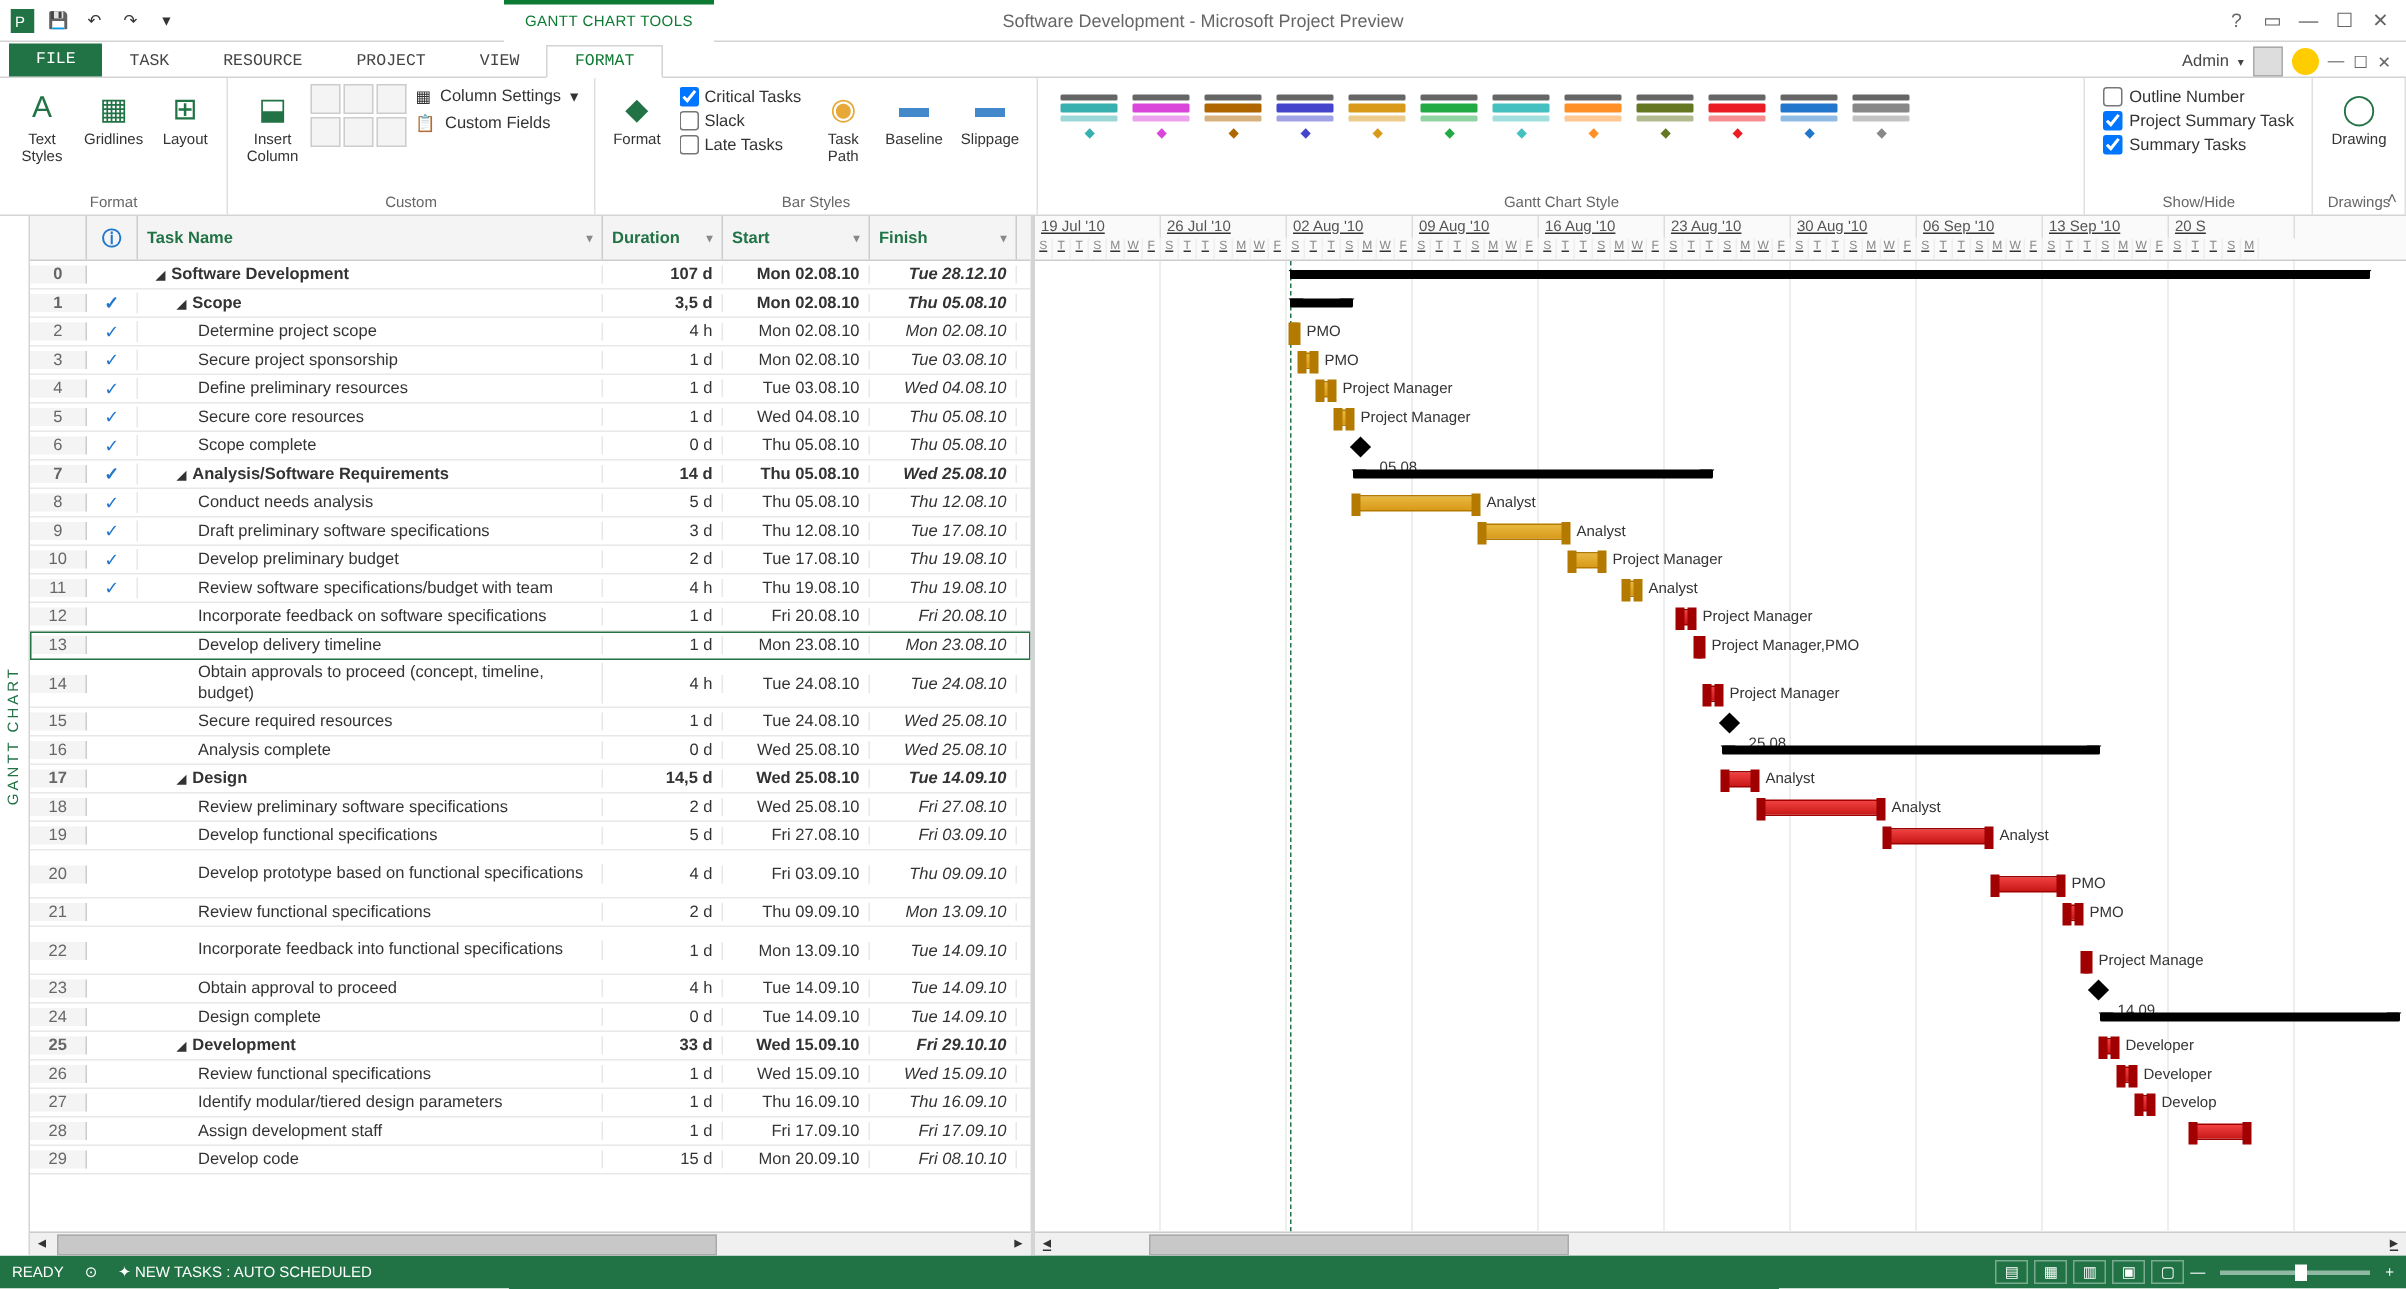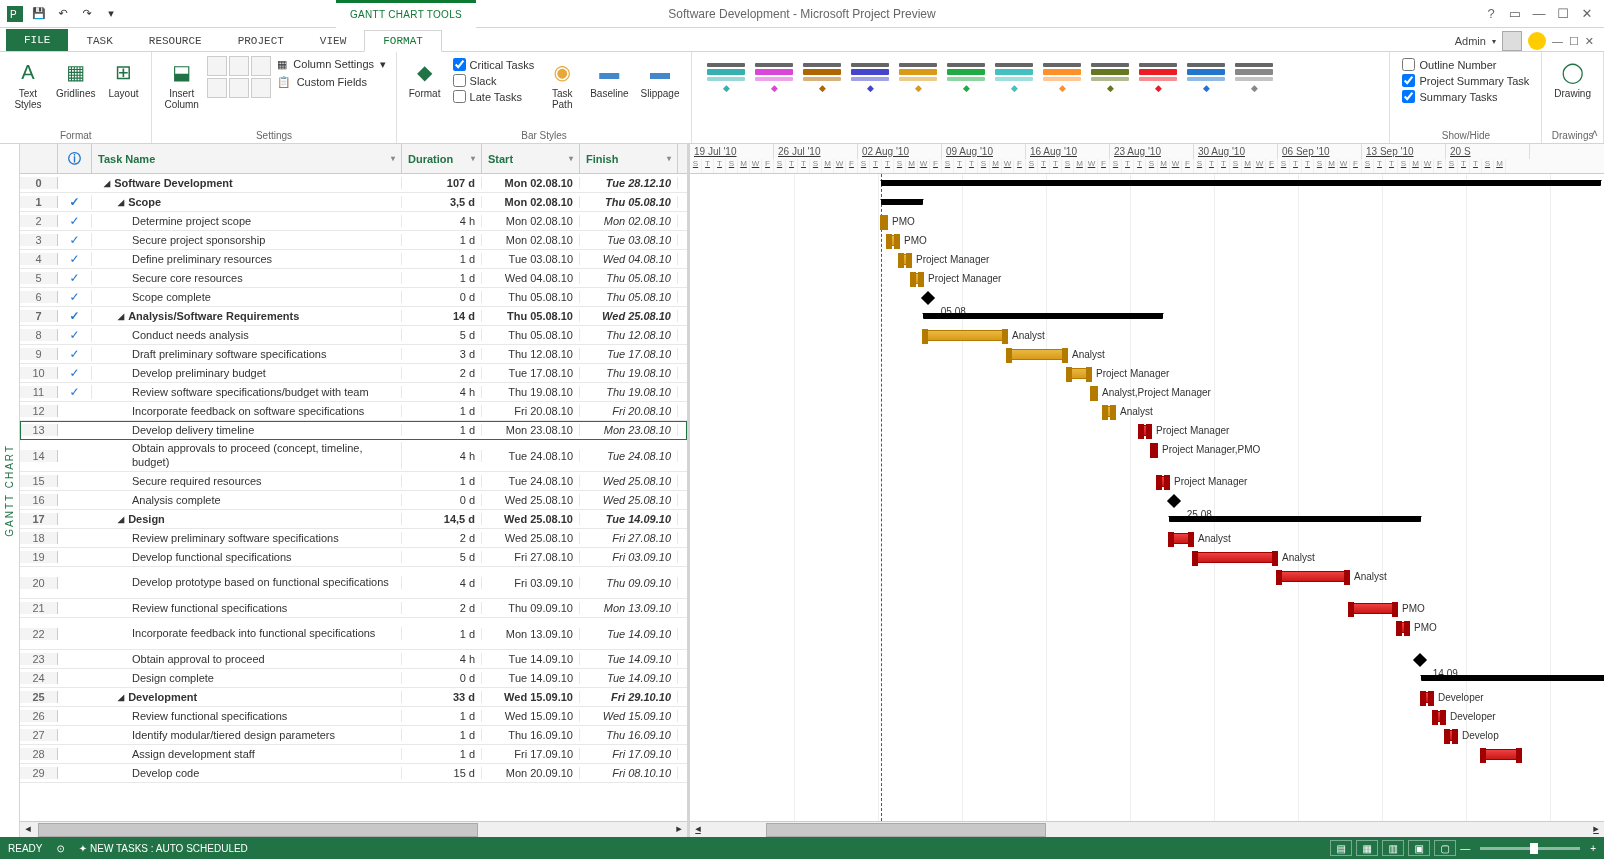--- a/index.html
+++ b/index.html
@@ -71,21 +71,21 @@
 .hc .drop { margin-left:auto; color:#888; font-size:8px; }
 .info-ico-hdr { color:#2277cc; font-size:13px; }
 
 
 .gantt-pane { flex:1; display:flex; flex-direction:column; overflow:hidden; position:relative;text-decoration:underline; }
 .timescale { height:30px; display:flex; flex-direction:column; border-bottom:1px solid #ccc; background:#fafafa; }
 .ts-top { height:15px; display:flex; }
 .ts-top div { flex:0 0 84px; border-right:1px solid #ddd; font-size:10px; color:#555; padding-left:4px; display:flex; align-items:center; }
 .ts-bot { height:15px; display:flex; }
 .ts-bot div { flex:0 0 12px; border-right:1px solid #eee; font-size:8px; color:#888; text-align:center; }
-.gantt-body { flex:1; position:relative; overflow:hidden;margin-left:21px; }
+.gantt-body { flex:1; position:relative; overflow:hidden; }
 .gantt-grid-bg { position:absolute; inset:0; background-image:repeating-linear-gradient(to right, transparent 0, transparent 83px, #eee 83px, #eee 84px); }
 .gantt-row { height:19px; position:relative; border-bottom:1px solid transparent; }
 .gantt-row.tall { height:32px; }
 .gbar { position:absolute; height:11px; top:4px; border-radius:1px; }
 .gbar.summary { background:#000; height:6px; top:6px; }
 .gbar.summary::before,.gbar.summary::after { content:""; position:absolute; top:0; border:5px solid transparent; border-top-color:#000; }
 .gbar.summary::before { left:-1px; }
 .gbar.summary::after { right:-1px; }
 .gbar.done { background:linear-gradient(#e8b840,#d99a1a); border:1px solid #b47a00; }
 .gbar.crit { background:linear-gradient(#f04040,#c81818); border:1px solid #a00000; }
@@ -190,21 +190,21 @@
           <div></div>
             <div></div>
             <div></div>
         </div>
       </div>
       <div class="col-settings">
         <span>▦ <span>Column Settings</span> ▾</span>
         <span>📋 <span>Custom Fields</span></span>
       </div>
     </div>
-    <div class="label">Settings</div>
+    <div class="label">Custom</div>
   </div>
   <div class="rgroup">
     <div class="controls">
       <div class="big-btn">
           <div class="ico">◆</div>
           <span>Format</span>
         </div>
       <div class="chk-row">
         <label>
             <input type="checkbox" checked="" style="">
@@ -305,20 +305,21 @@
             <div style="text-align:center;color:#2277cc;font-size:9px">◆</div>
           </div>
           <div class="style-swatch">
             <div class="bar t" style="background:#666"></div>
             <div class="bar" style="background:#888888"></div>
             <div class="bar t" style="background:#888888;opacity:.5"></div>
             <div style="text-align:center;color:#888888;font-size:9px">◆</div>
           </div>
         </div>
       </div>
+    <div class="label">Gantt Chart Style</div>
   </div>
   <div class="rgroup">
     <div class="controls">
       <div class="chk-row">
         <label>
             <input type="checkbox" style="">
             <span>Outline Number</span>
           </label>
         <label>
             <input type="checkbox" checked="" style="">
@@ -790,27 +791,20 @@
           </div>
         </div>
         <div class="gantt-row">
           <div class="gbar done" style="left:356px;width:24px">
             <div class="ends l"></div>
             <div class="ends r"></div>
             <span class="bar-label">Project Manager</span>
           </div>
         </div>
         <div class="gantt-row">
-          <div class="gbar done" style="left:380px;width:6px">
-            <div class="ends l"></div>
-            <div class="ends r"></div>
-            <span class="bar-label">Analyst,Project Manager</span>
-          </div>
-        </div>
-        <div class="gantt-row">
           <div class="gbar done" style="left:392px;width:12px">
             <div class="ends l"></div>
             <div class="ends r"></div>
             <span class="bar-label">Analyst</span>
           </div>
         </div>
         <div class="gantt-row">
           <div class="gbar crit" style="left:428px;width:12px">
             <div class="ends l"></div>
             <div class="ends r"></div>
@@ -865,20 +859,27 @@
             <div class="ends l"></div>
             <div class="ends r"></div>
             <span class="bar-label">PMO</span>
           </div>
         </div>
         <div class="gantt-row tall">
           <div class="gbar crit" style="left:686px;width:12px">
             <div class="ends l"></div>
             <div class="ends r"></div>
             <span class="bar-label">PMO</span>
+          </div>
+        </div>
+        <div class="gantt-row">
+          <div class="gbar crit" style="left:698px;width:6px">
+            <div class="ends l"></div>
+            <div class="ends r"></div>
+            <span class="bar-label">Project Manage</span>
           </div>
         </div>
         <div class="gantt-row">
           <div class="milestone" style="left:704px">
             <span class="bar-label" style="transform:rotate(-45deg);transform-origin:0 0;left:14px;top:2px">14.09</span>
           </div>
         </div>
         <div class="gantt-row">
           <div class="gbar summary" style="left:710px;width:200px"></div>
         </div>

